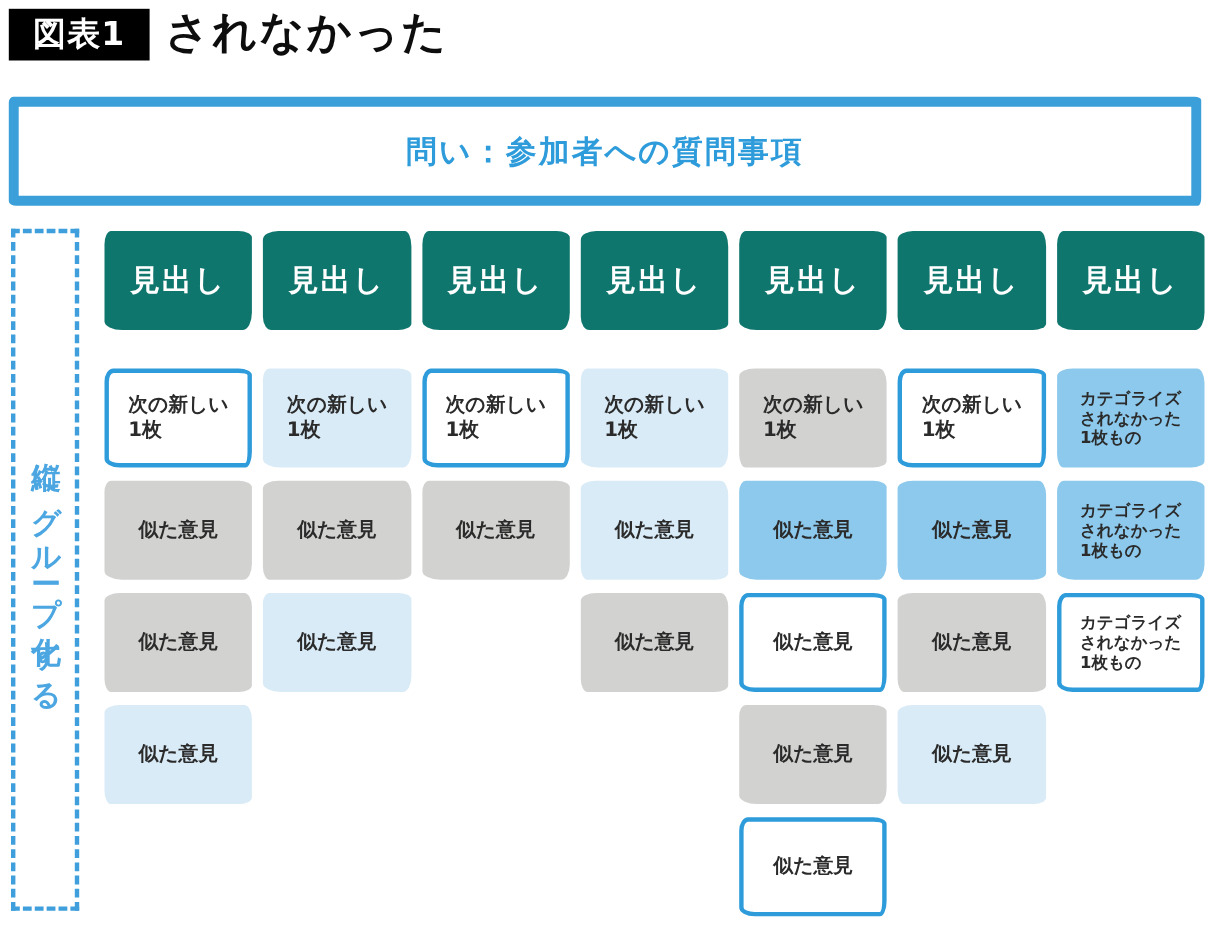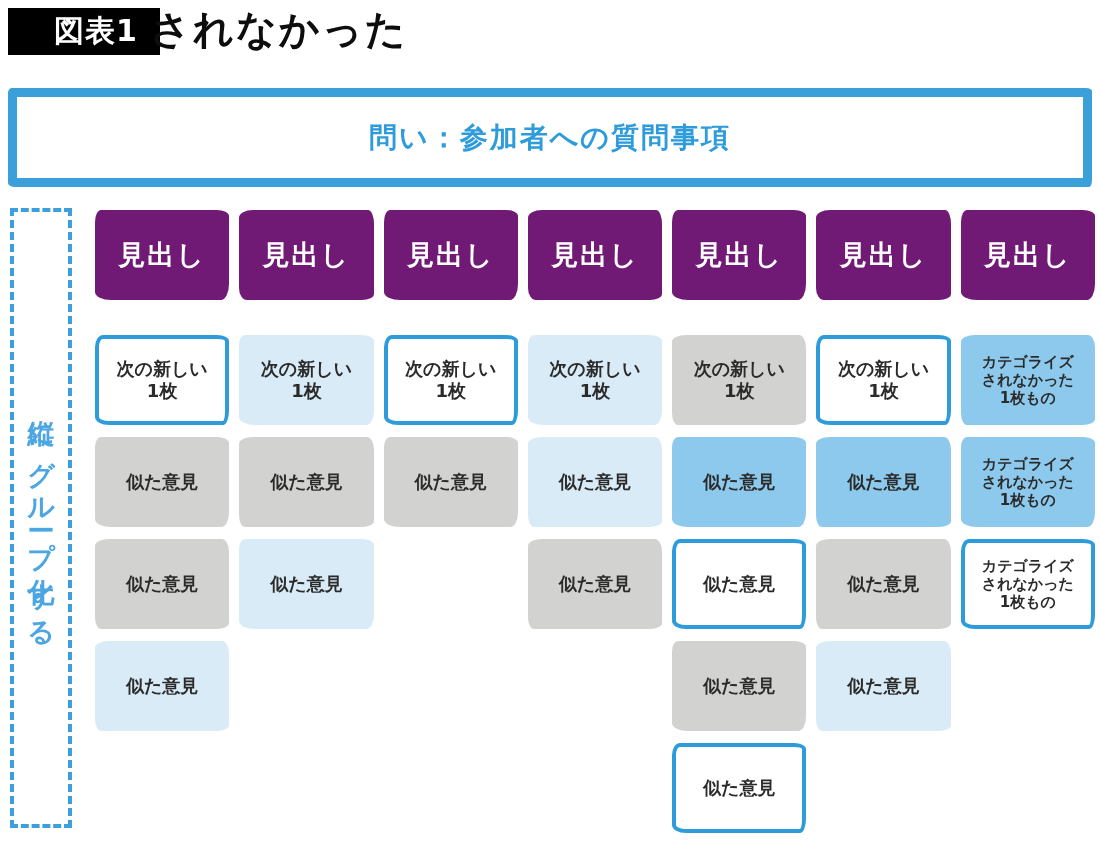--- a/index.html
+++ b/index.html
@@ -5,21 +5,21 @@
   html,body { margin:0; padding:0; }
   body {
     width:1100px; height:841px; position:relative; background:#ffffff;
     font-family:"DejaVu Sans","Liberation Sans",sans-serif;
     overflow:hidden;
   }
   .title-badge {
     position:absolute; left:8px; top:8px; width:128px; height:47px;
     background:#000000; color:#ffffff;
     display:flex; align-items:center; justify-content:center;
-    font-size:30px; font-weight:bold; letter-spacing:1px;padding-left:24px;
+    font-size:30px; font-weight:bold; letter-spacing:1px;
   }
   .title-text {
     position:absolute; left:150px; top:2px;
     font-size:40px; font-weight:bold; color:#0d0d0d; letter-spacing:2px;
   }
   .banner {
     position:absolute; left:8px; top:88px; width:1084px; height:99px;
     box-sizing:border-box; background:#ffffff;
     border:9px solid #3B9FD9;
     border-radius:4px 6px 3px 7px / 5px 3px 7px 4px;
@@ -35,35 +35,35 @@
   }
   .side-label {
     writing-mode:vertical-rl; text-orientation:mixed;
     font-size:27px; font-weight:bold; color:#4BA6E1; letter-spacing:6px;
   }
   .headers-row {
     position:absolute; left:95px; top:210px; width:1000px; height:90px;
     display:grid; grid-template-columns:repeat(7,1fr); column-gap:10px;
   }
   .col-header {
-    background:#701a75; color:#ffffff;
+    background:#0f766e; color:#ffffff;
     display:flex; align-items:center; justify-content:center;
     font-size:27px; font-weight:bold; letter-spacing:2px;
     border-radius:6px 12px 8px 16px / 12px 6px 16px 8px;
   }
   .col-header:nth-child(even) { border-radius:14px 6px 12px 8px / 8px 14px 6px 12px; }
   .notes-grid {
     position:absolute; left:95px; top:335px; width:1000px;
     display:grid; grid-template-columns:repeat(7,1fr);
     grid-template-rows:repeat(5,90px); column-gap:10px; row-gap:12px;
   }
   .note {
     box-sizing:border-box;
     display:flex; align-items:center; justify-content:center;
-    text-align:center; white-space:pre-line;
+    text-align:left; white-space:pre-line;
     font-size:18px; font-weight:600; color:#2b2b2b; line-height:1.25;
     border-radius:6px 12px 8px 16px / 10px 6px 14px 8px;
   }
   .note:nth-child(odd) { border-radius:14px 7px 12px 6px / 7px 13px 6px 12px; }
   .note.small { font-size:15px; line-height:1.2; }
   .note.outlined {
     background:#ffffff; border:4px solid #2E9BDA;
     border-radius:8px 12px 6px 14px / 12px 6px 14px 8px;
   }
   .note.light-blue  { background:#D9EBF7; }

